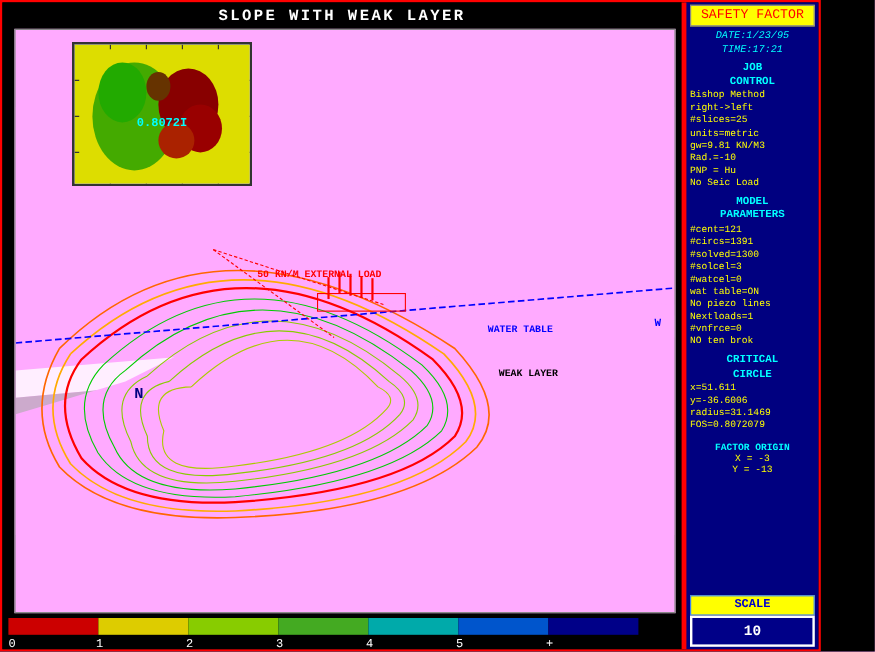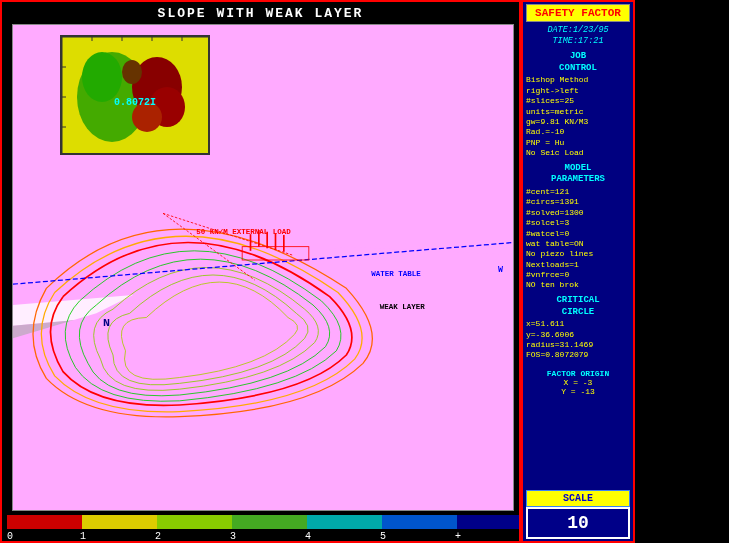--- a/index.html
+++ b/index.html
@@ -5,21 +5,21 @@
     * { margin: 0; padding: 0; box-sizing: border-box; }
     body {
       width: 729px;
       height: 543px;
       background: #000;
       font-family: 'Courier New', monospace;
       overflow: hidden;
     }
     #main-container {
       display: flex;
-      width: 635px;
+      width: 684px;
       height: 543px;
       border: 2px solid red;
     }
     #left-panel {
       flex: 1;
       background: #000;
       position: relative;
       border-right: 2px solid red;
     }
     #plot-title {
@@ -75,21 +75,21 @@
       display: flex;
       flex-direction: column;
       padding: 2px 3px;
       border-left: 2px solid red;
     }
     #safety-factor-title {
       background: #ffff00;
       color: #ff0000;
       text-align: center;
       font-size: 11px;
-      font-weight: bold;
+      font-weight: normal;
       padding: 2px 0;
       margin-bottom: 3px;
       border: 1px solid #888;
     }
     .right-section {
       color: #ffff00;
       font-size: 8.5px;
       font-family: 'Courier New', monospace;
       line-height: 1.3;
       margin-bottom: 4px;
@@ -253,16 +253,16 @@
       </div>
     </div>
 
     <div id="current-origin">
       <div style="color:#00ffff; font-size:8px; font-weight:bold;">FACTOR ORIGIN</div>
       <div style="color:#ffff00; font-size:8px;">X = -3<br>Y = -13</div>
     </div>
 
     <div id="scale-section">
       <div style="background:#ffff00; color:#0000cc; font-size:10px; font-weight:bold; text-align:center; border:1px solid #3b82f6; padding:2px; margin-top:6px;">SCALE</div>
-      <div style="background:#000088; border:2px solid white; color:white; font-size:18px; font-weight:bold; text-align:center; padding:4px;">10</div>
+      <div style="background:#000088; border:2px solid white; color:white; font-size:12px; font-weight:bold; text-align:center; padding:4px;">10</div>
     </div>
   </div>
 </div>
 
 </body></html>

